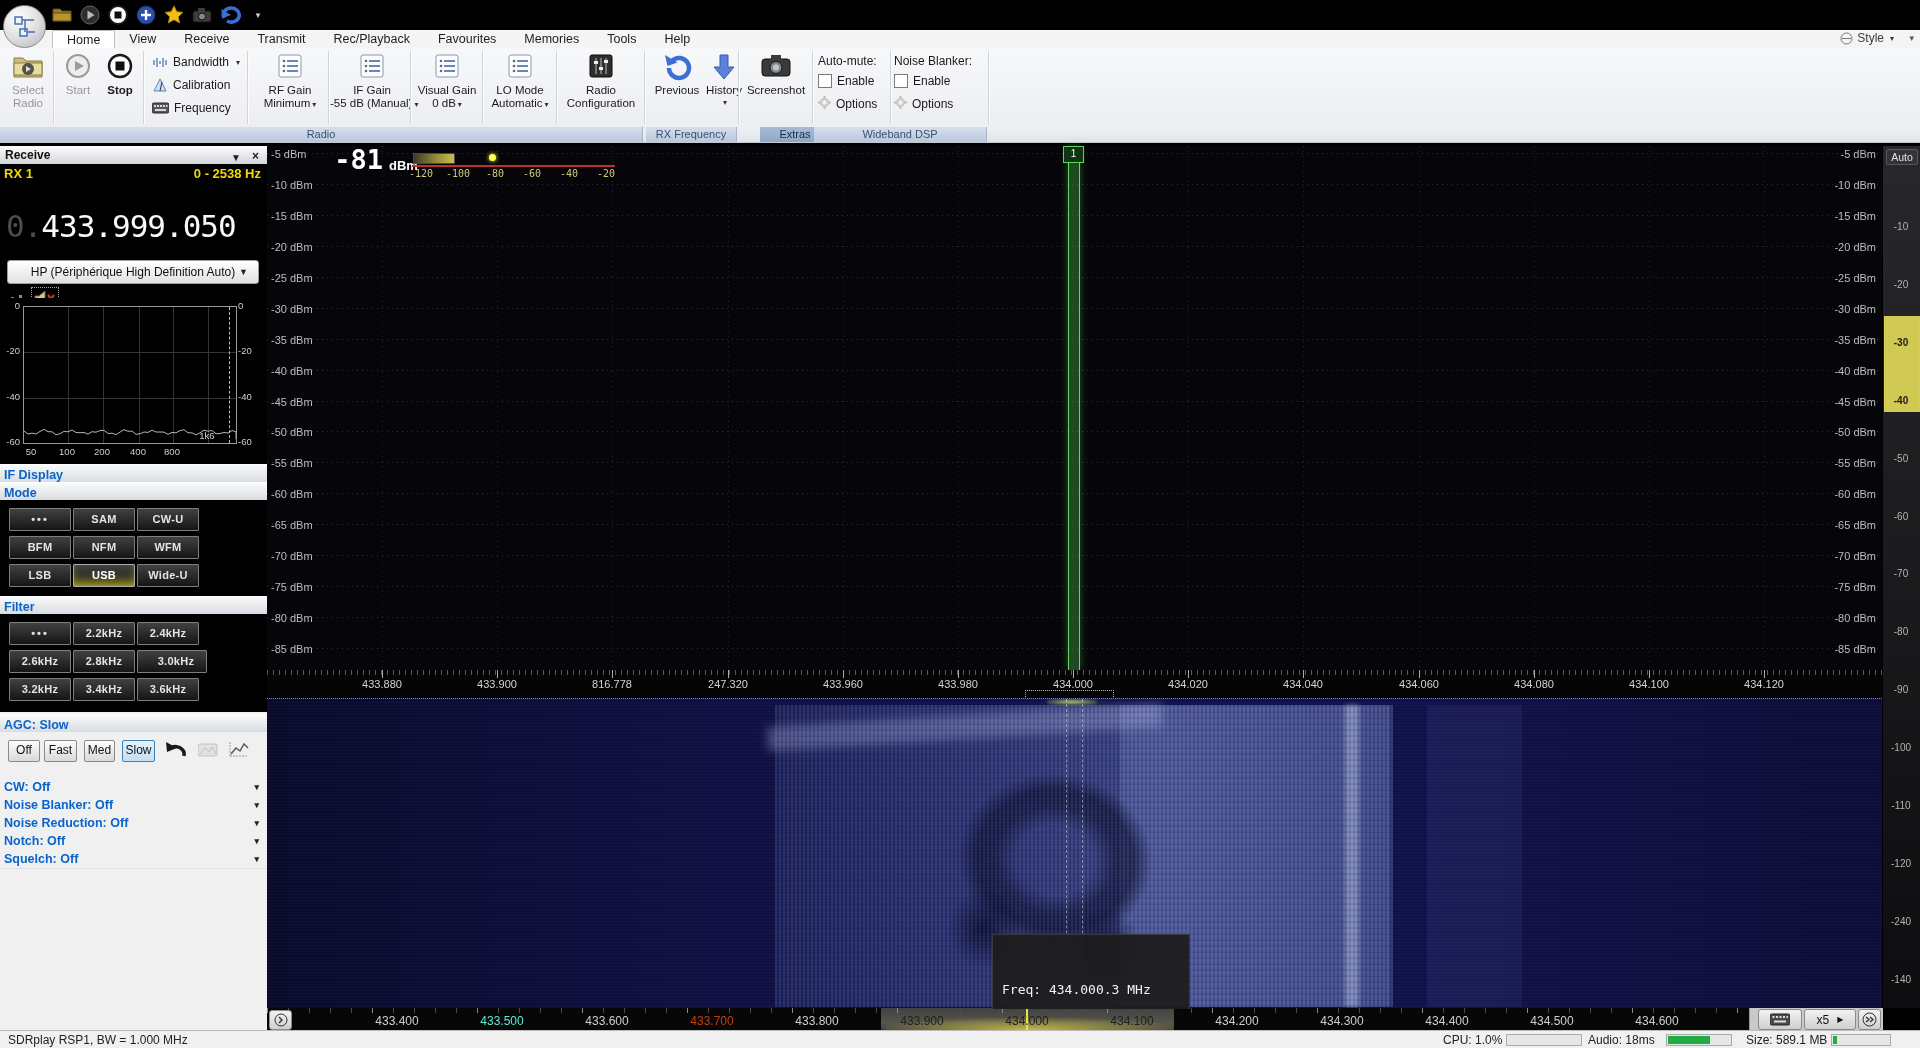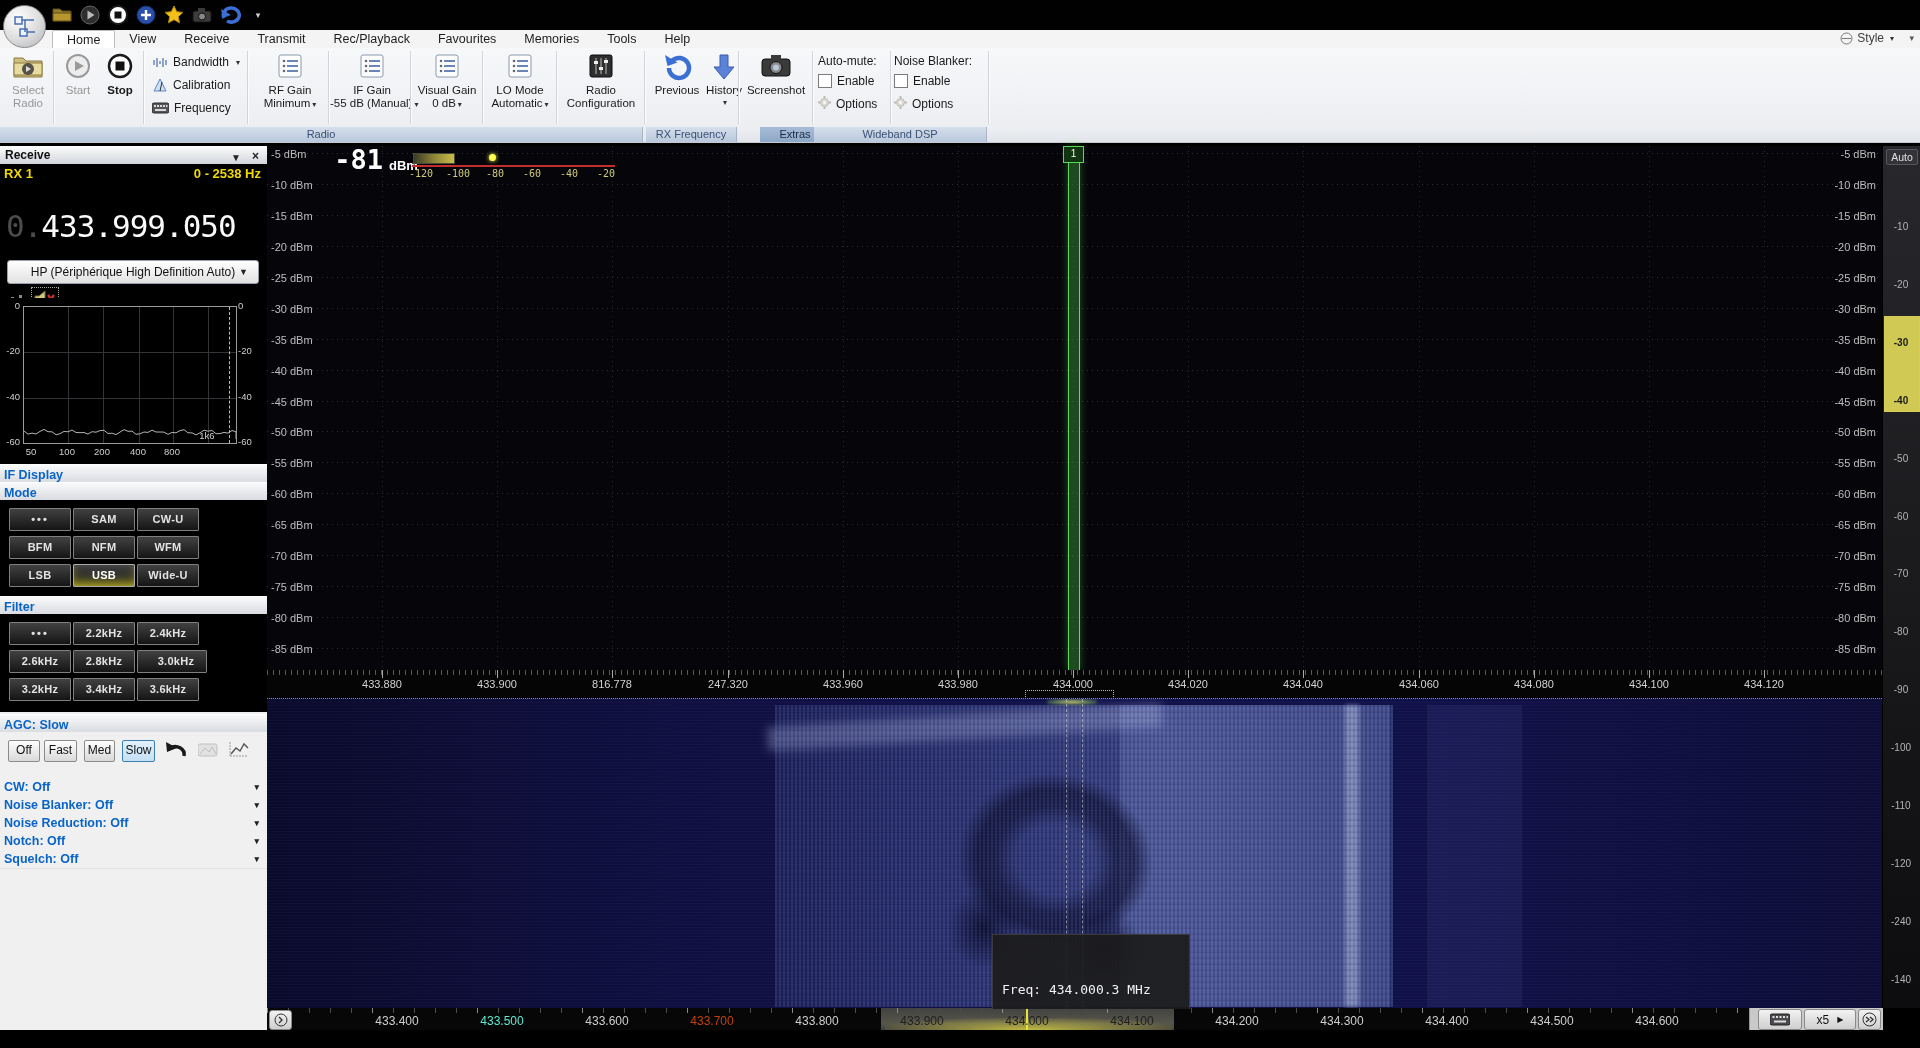--- a/index.html
+++ b/index.html
@@ -834,13 +834,26 @@
         <div class="rsl" style="top: 480px;">-80</div>
         <div class="rsl" style="top: 538px;">-90</div>
         <div class="rsl" style="top: 596px;">-100</div>
         <div class="rsl" style="top: 654px;">-110</div>
         <div class="rsl" style="top: 712px;">-120</div>
         <div class="rsl" style="top: 770px;">-240</div>
         <div class="rsl" style="top: 828px;">-140</div>
       </div>
   </div>
 
+  <div class="abs" id="statusbar">
+    <div class="stext" style="left:8px;">SDRplay RSP1, BW = 1.000 MHz</div>
+    <div class="stext" style="left:1443px;">CPU: 1.0%</div>
+    <div class="sbar" style="left:1506px;width:74px;"></div>
+    <div class="stext" style="left:1588px;">Audio: 18ms</div>
+    <div class="sbar" style="left:1666px;width:64px;">
+        <div class="sfill" style="width:42px;"></div>
+      </div>
+    <div class="stext" style="left:1746px;">Size: 589.1 MB</div>
+    <div class="sbar" style="left:1831px;width:58px;">
+        <div class="sfill" style="width:4px;"></div>
+      </div>
+  </div>
 </div>
 
 </body></html>

